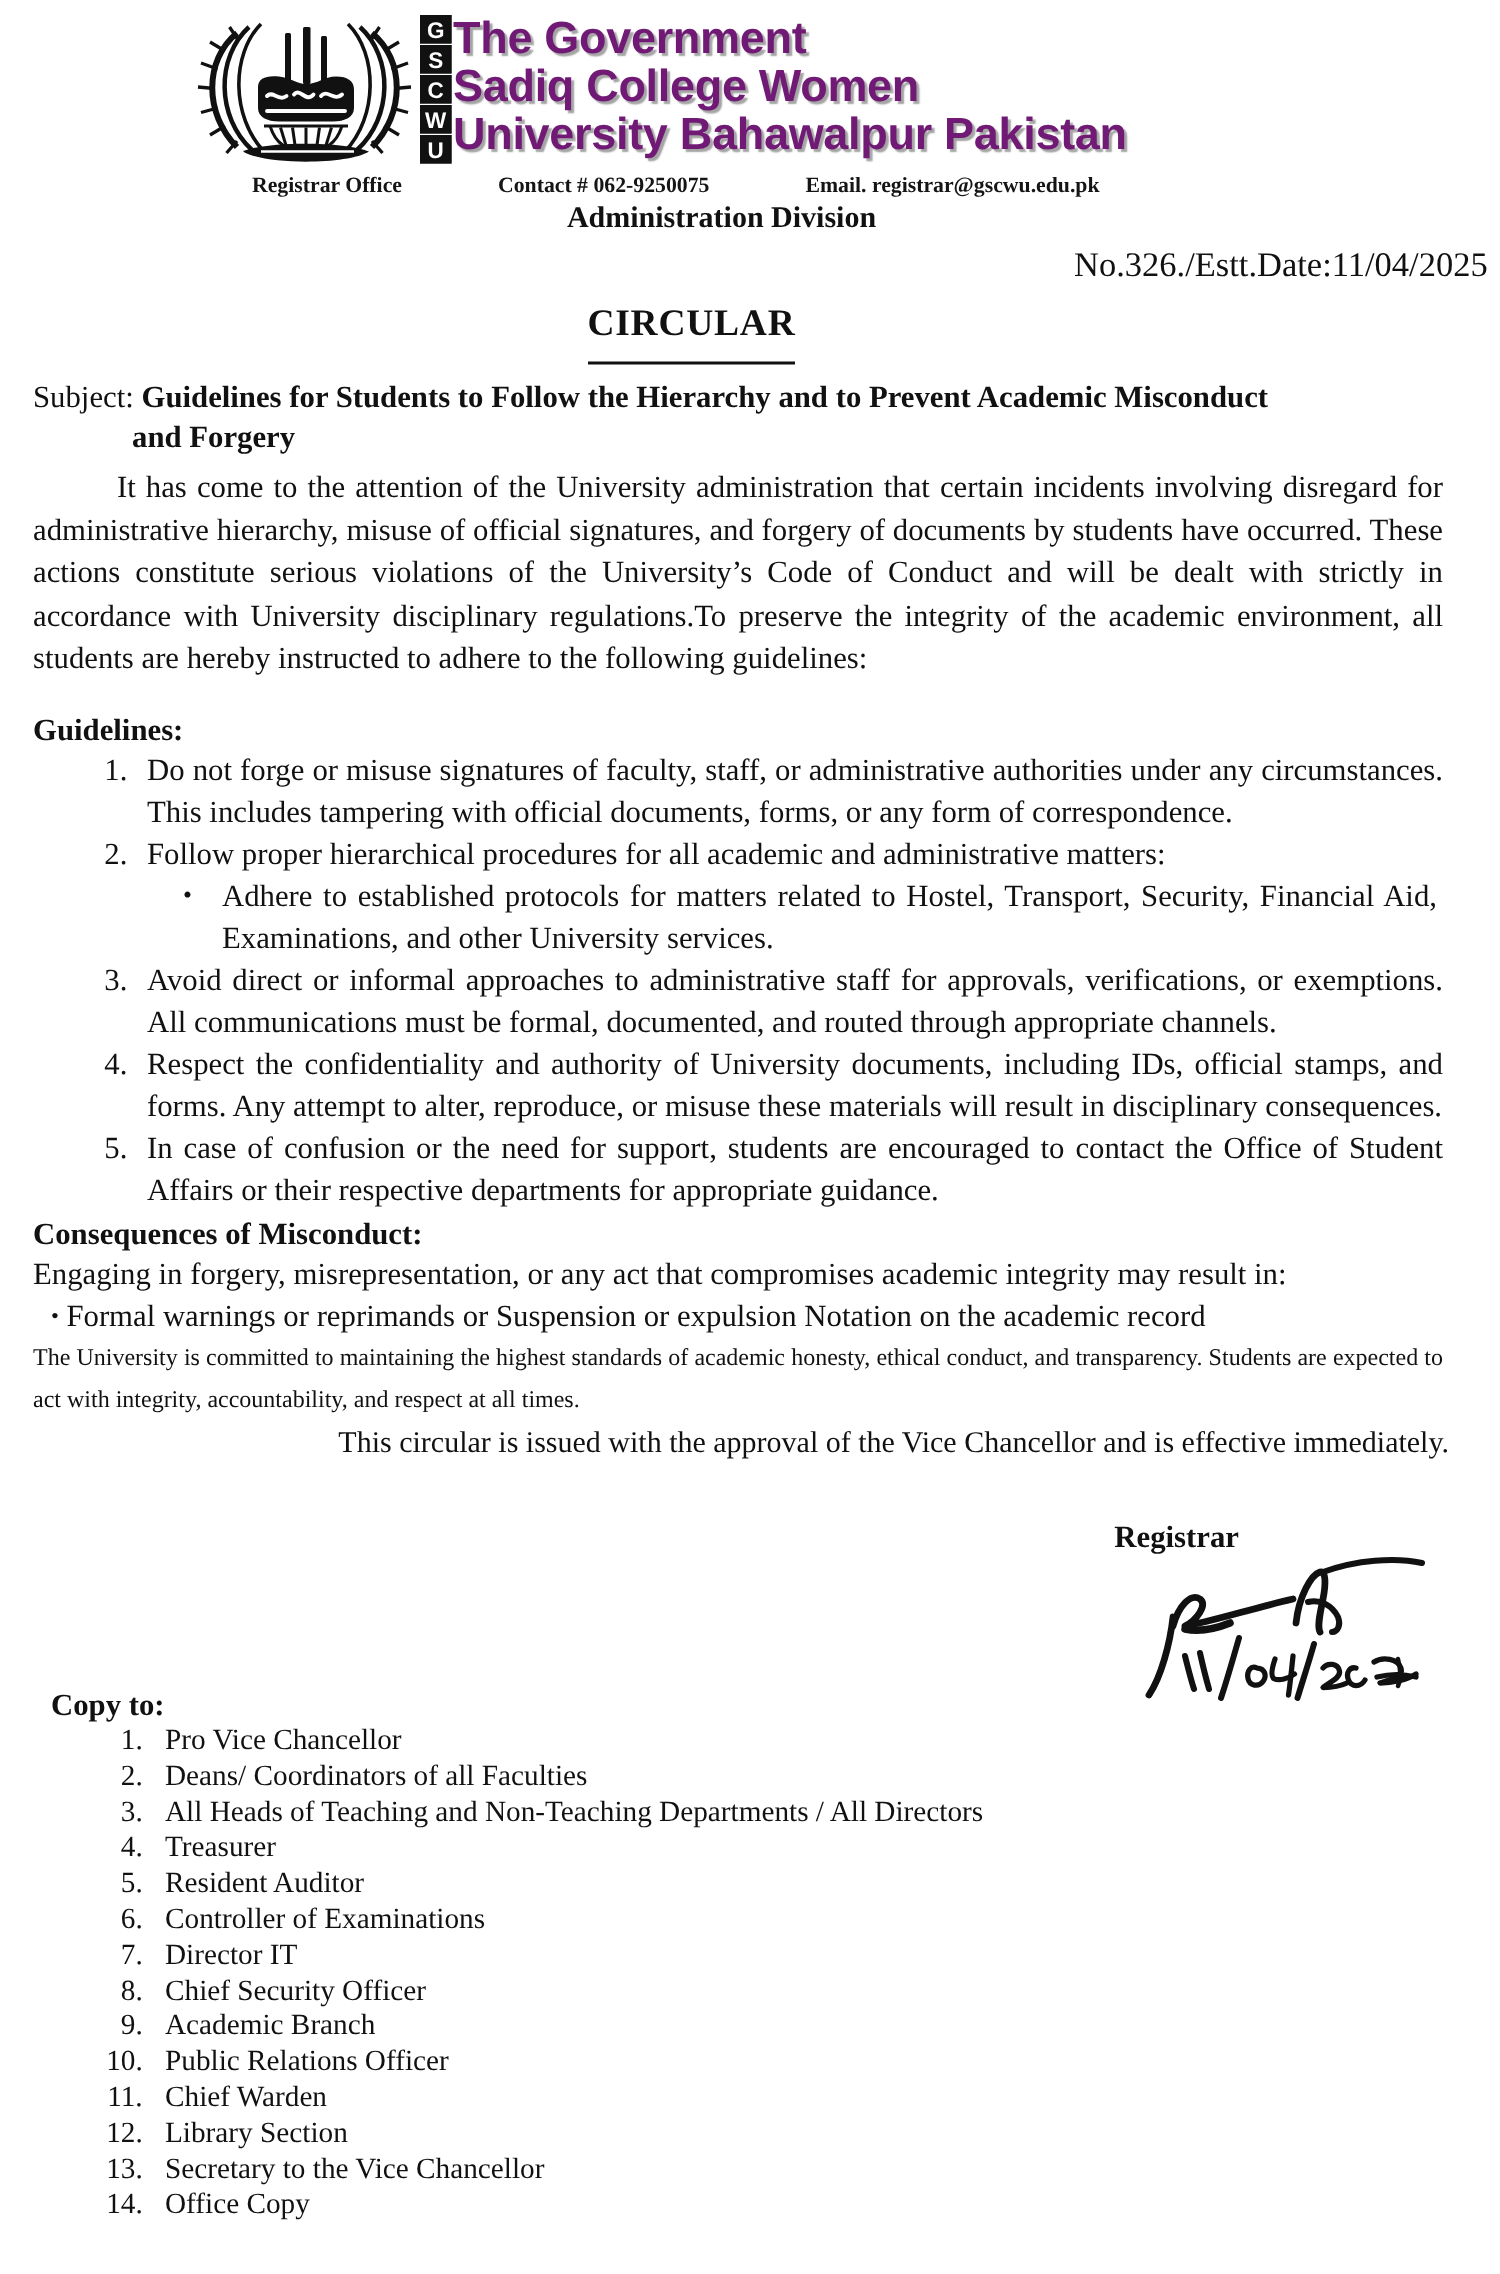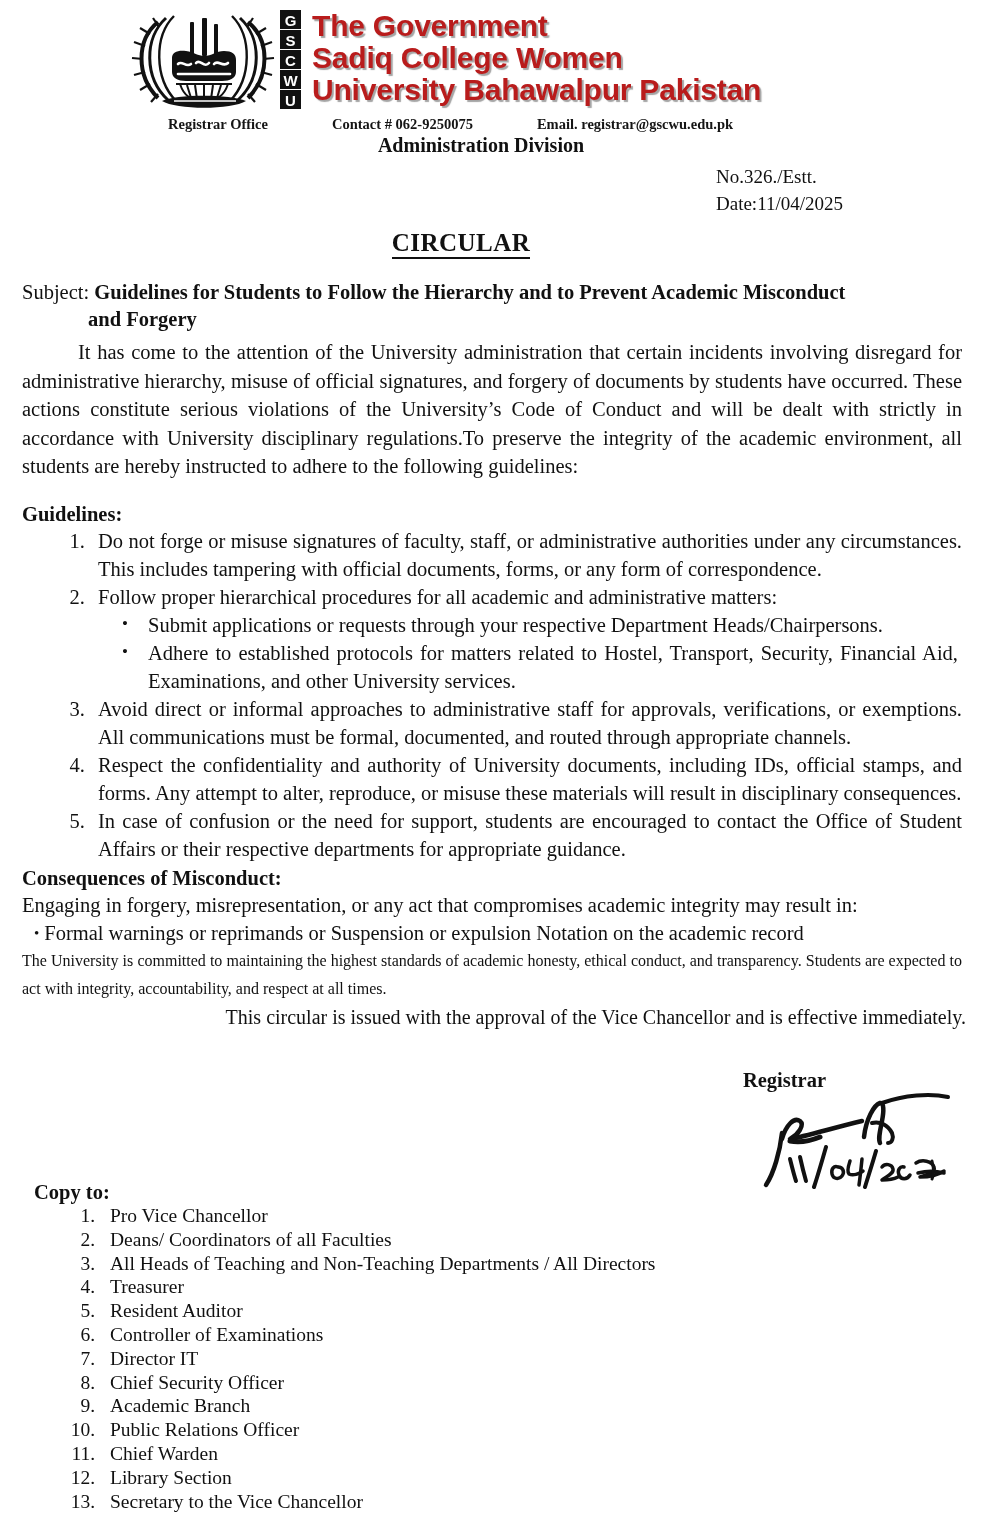--- a/index.html
+++ b/index.html
@@ -57,27 +57,27 @@
     line-height: 19px;
     width: 21px;
     height: 19px;
     text-align: center;
     letter-spacing: 0;
     border: 1px solid #111;
     box-sizing: border-box;
   }
 
   .uni-title {
-    margin-left: 11px;
+    margin-left: 1px;
     font-family: "Liberation Sans", sans-serif;
     font-weight: bold;
     font-size: 30px;
     line-height: 32px;
     letter-spacing: -0.2px;
-    color: #b91c1c;
+    color: #701a75;
     text-shadow: 2px 2px 1px rgba(90,90,90,0.55);
     padding-top: 4px;
     white-space: nowrap;
   }
 
   .contact-line {
     margin-top: 2px;
     padding-left: 168px;
     font-family: "Liberation Serif", serif;
     font-weight: bold;
@@ -97,40 +97,40 @@
     font-weight: bold;
     font-size: 20px;
     color: #111;
   }
 
   
   .refblock {
     margin-top: 6px;
     padding-right: 122px;
     text-align: left;
-    font-size: 19px;
+    font-size: 23px;
     line-height: 27px;
     display: flex;
-    flex-direction: column;
+    flex-direction: row;
     align-items: flex-start;
     padding-left: 716px;
   }
 
   
   .circular-title {
     text-align: center;
     margin-top: 12px;
     padding-right: 78px;
     font-weight: bold;
     font-size: 25px;
     letter-spacing: 0.5px;
   }
   .circular-title span {
     border-bottom: 2.5px solid #111;
-    padding-bottom: 1px;
+    padding-bottom: 12px;
   }
 
   
   .body-wrap {
     padding: 0 34px 0 22px;
   }
 
   .subject {
     margin-top: 22px;
     font-size: 20.5px;
@@ -380,21 +380,20 @@
 
     <div class="sec-head">Guidelines:</div>
 
     <ol class="guidelines">
       <li>
         <span>Do not forge or misuse signatures of faculty, staff, or administrative authorities under any circumstances. This includes tampering with official documents, forms, or any form of correspondence.</span>
       </li>
       <li>
         <span>Follow proper hierarchical procedures for all academic and administrative matters:</span>
         <ul class="sub-bullets">
-          <li>Submit applications or requests through your respective Department Heads/Chairpersons.</li>
           <li>Adhere to established protocols for matters related to Hostel, Transport, Security, Financial Aid, Examinations, and other University services.</li>
         </ul>
       </li>
       <li>
         <span>Avoid direct or informal approaches to administrative staff for approvals, verifications, or exemptions. All communications must be formal, documented, and routed through appropriate channels.</span>
       </li>
       <li>
         <span>Respect the confidentiality and authority of University documents, including IDs, official stamps, and forms. Any attempt to alter, reproduce, or misuse these materials will result in disciplinary consequences.</span>
       </li>
       <li>

